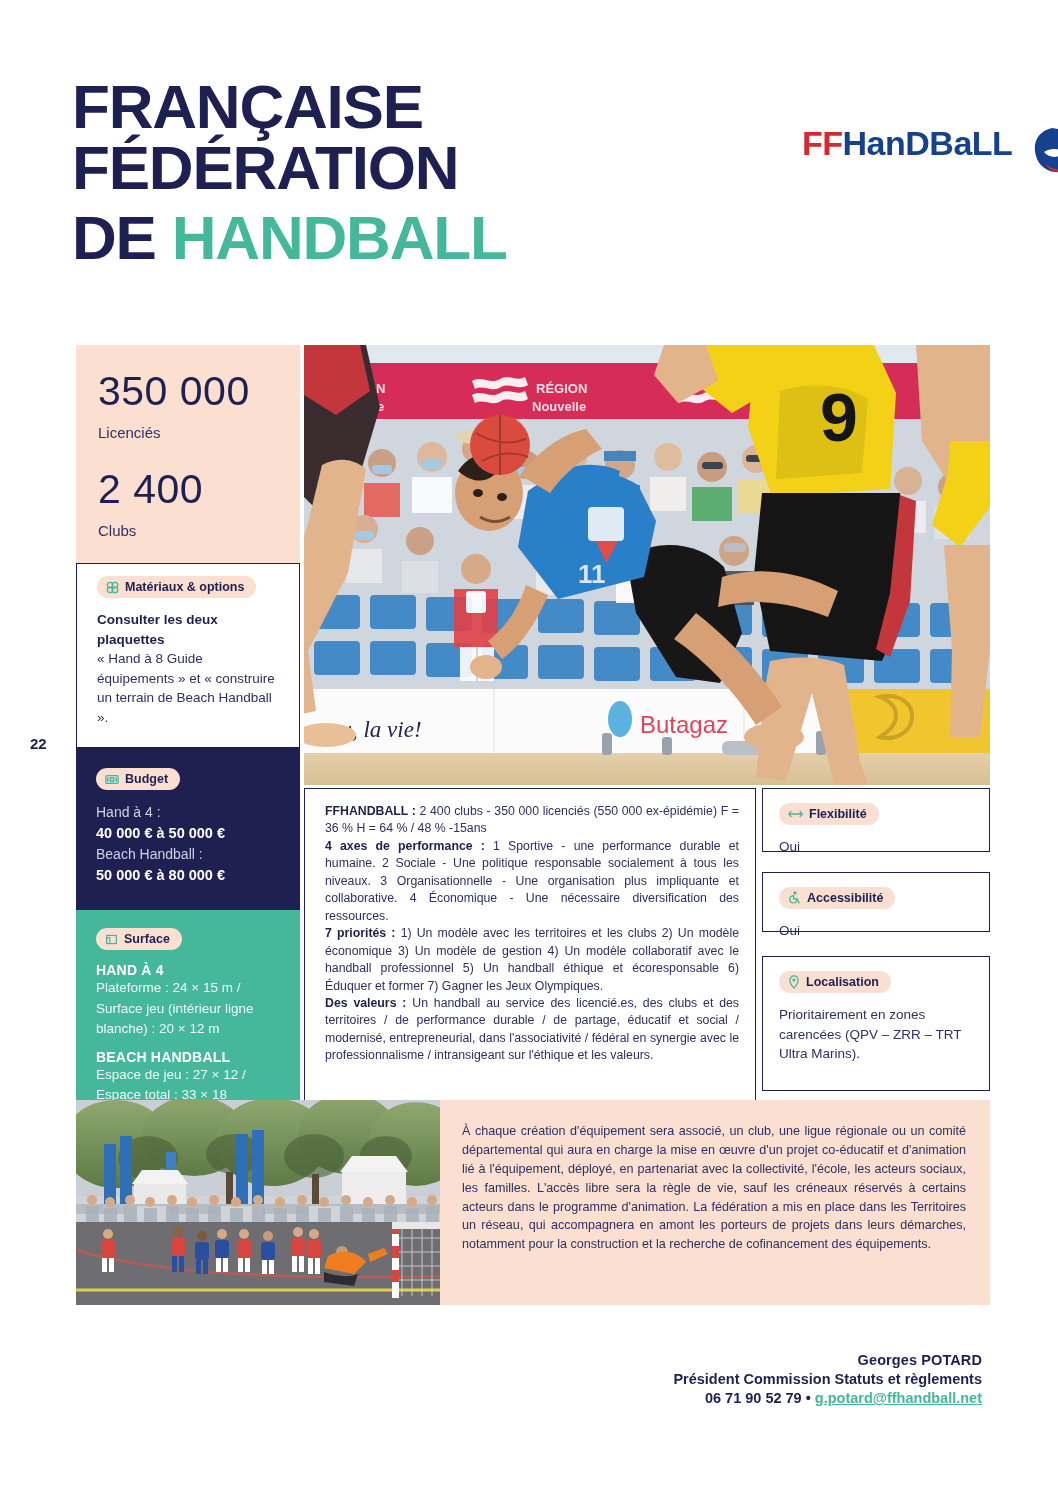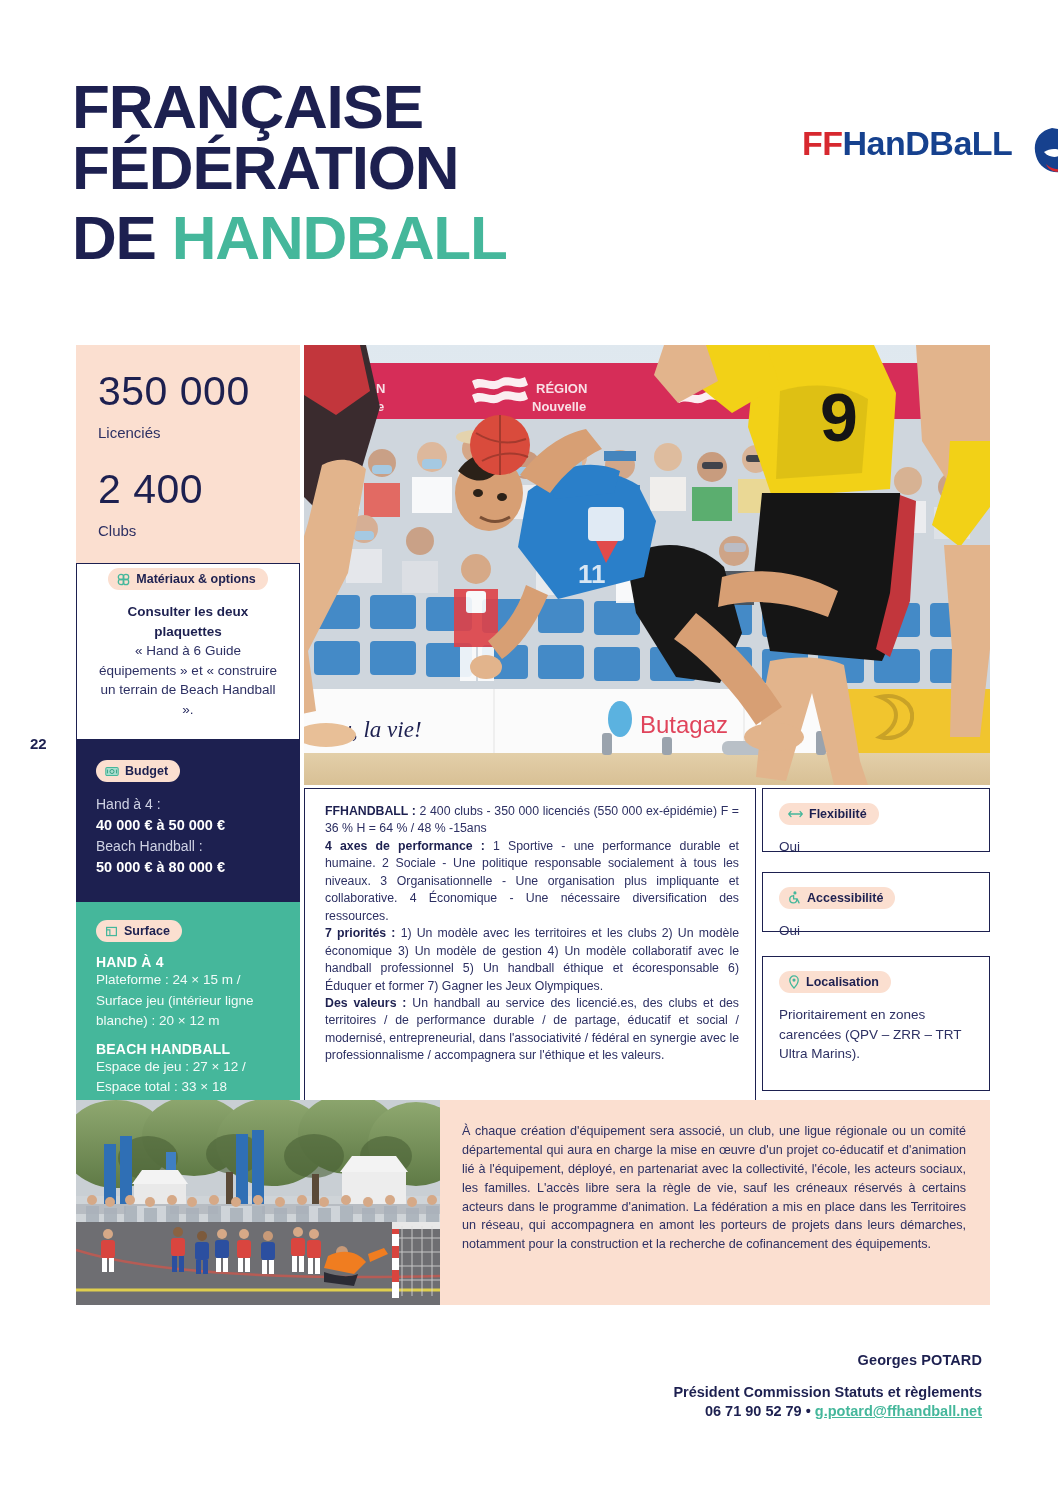--- a/index.html
+++ b/index.html
@@ -33,21 +33,21 @@
 
   
   .left-col { position:absolute; left:76px; top:345px; width:224px; }
 
   .stats-box { background:#fbdfd0; padding: 26px 22px 24px 22px; }
   .stat-num { font-size: 41px; color:#1d2050; font-weight:400; letter-spacing:0.5px; line-height:1; }
   .stat-lbl { font-size: 15px; color:#2d3063; margin-top: 12px; }
   .stat-gap { height: 28px; }
 
   .panel { position:relative; }
-  .panel-white { background:#ffffff; border:1.5px solid #1d2050; padding: 4px 20px 20px 20px; text-align: center; }
+  .panel-white { background:#ffffff; border:1.5px solid #1d2050; padding: 12px 20px 20px 20px; }
   .panel-navy  { background:#1d2050; padding: 20px 20px 24px 20px; }
   .panel-teal  { background:#45b79b; padding: 18px 20px 26px 20px; }
 
   .chip {
     display:inline-flex; align-items:center; gap:6px;
     background:#fbdfd0; color:#1d2050;
     border-radius: 12px; padding: 4px 12px 4px 9px;
     font-size: 12.5px; font-weight: 700;
   }
   .chip svg { display:block; }
@@ -87,21 +87,21 @@
     background:#fbdfd0; padding: 22px 24px 20px 22px;
   }
   .bottom-note p { font-size:12.6px; line-height:1.5; color:#2d3063; text-align:justify; }
 
   
   .pagenum { position:absolute; left:30px; top:735px; font-size:15px; font-weight:800; color:#1d2050; }
 
   
   .footer { position:absolute; right:76px; top:1352px; text-align:right; }
   .f1 { font-size:14.5px; font-weight:800; color:#1d2050; letter-spacing:0.1px; }
-  .f2 { font-size:14.5px; font-weight:700; color:#1d2050; margin-top:16px; }
+  .f2 { font-size:14.5px; font-weight:700; color:#1d2050; margin-top:3px; }
   .f3 { font-size:14.5px; font-weight:700; color:#1d2050; margin-top:3px; }
   .f3 .mail { color:#45b79b; text-decoration:underline; }
 </style>
 </head>
 <body>
 
 <div class="page">
 
   <div class="title-block">
     <div class="title-line l2">FRANÇAISE</div>
@@ -138,21 +138,21 @@
         <svg width="13" height="13" viewBox="0 0 16 16">
           <circle cx="5" cy="5" r="3.4" fill="none" stroke="#45b79b" stroke-width="1.6"></circle>
           <circle cx="11" cy="5" r="3.4" fill="none" stroke="#45b79b" stroke-width="1.6"></circle>
           <circle cx="5" cy="11" r="3.4" fill="none" stroke="#45b79b" stroke-width="1.6"></circle>
           <circle cx="11" cy="11" r="3.4" fill="none" stroke="#45b79b" stroke-width="1.6"></circle>
         </svg>
         <span>Matériaux &amp; options</span>
       </div>
       <div class="p-wrap">
         <div class="p-strong">Consulter les deux plaquettes</div>
-        <div class="p-body">« Hand à 6 Guide équipements » et « construire un terrain de Beach Handball ».</div>
+        <div class="p-body">« Hand à 8 Guide équipements » et « construire un terrain de Beach Handball ».</div>
       </div>
     </div>
 
     <div class="panel panel-navy">
       <div class="chip">
         <svg width="14" height="13" viewBox="0 0 18 14">
           <rect x="1" y="2" width="16" height="10" rx="1.6" fill="#a8ddcd" stroke="#45b79b" stroke-width="1.3"></rect>
           <circle cx="9" cy="7" r="2.6" fill="none" stroke="#2f9c80" stroke-width="1.2"></circle>
           <path d="M3.2 4.6v4.8M14.8 4.6v4.8" stroke="#2f9c80" stroke-width="1.1"></path>
         </svg>
@@ -408,21 +408,21 @@
         <ellipse cx="470" cy="392" rx="30" ry="14" fill="#e2b48c"></ellipse>
       </g>
     </svg>
   </div>
 
   <div class="mid-panel">
     <div class="mid-text">
       <p><b>FFHANDBALL :</b><span> 2 400 clubs - 350 000 licenciés (550 000 ex-épidémie) F = 36 % H = 64 % / 48 % -15ans</span></p>
       <p><b>4 axes de performance :</b><span> 1 Sportive - une performance durable et humaine. 2 Sociale - Une politique responsable socialement à tous les niveaux. 3 Organisationnelle - Une organisation plus impliquante et collaborative. 4 Économique - Une nécessaire diversification des ressources.</span></p>
       <p><b>7 priorités :</b><span> 1) Un modèle avec les territoires et les clubs 2) Un modèle économique 3) Un modèle de gestion 4) Un modèle collaboratif avec le handball professionnel 5) Un handball éthique et écoresponsable 6) Éduquer et former 7) Gagner les Jeux Olympiques.</span></p>
-      <p><b>Des valeurs :</b><span> Un handball au service des licencié.es, des clubs et des territoires / de performance durable / de partage, éducatif et social / modernisé, entrepreneurial, dans l'associativité / fédéral en synergie avec le professionnalisme / accompagnera sur l'éthique et les valeurs.</span></p>
+      <p><b>Des valeurs :</b><span> Un handball au service des licencié.es, des clubs et des territoires / de performance durable / de partage, éducatif et social / modernisé, entrepreneurial, dans l'associativité / fédéral en synergie avec le professionnalisme / intransigeant sur l'éthique et les valeurs.</span></p>
     </div>
   </div>
 
   <div class="rbox" style="top:788px; height:64px;">
     <div class="chip">
       <svg width="15" height="10" viewBox="0 0 20 12">
         <path d="M1 6h18M4 2.5L1 6l3 3.5M16 2.5L19 6l-3 3.5" stroke="#45b79b" stroke-width="1.7" fill="none" stroke-linecap="round" stroke-linejoin="round"></path>
       </svg>
       <span>Flexibilité</span>
     </div>

